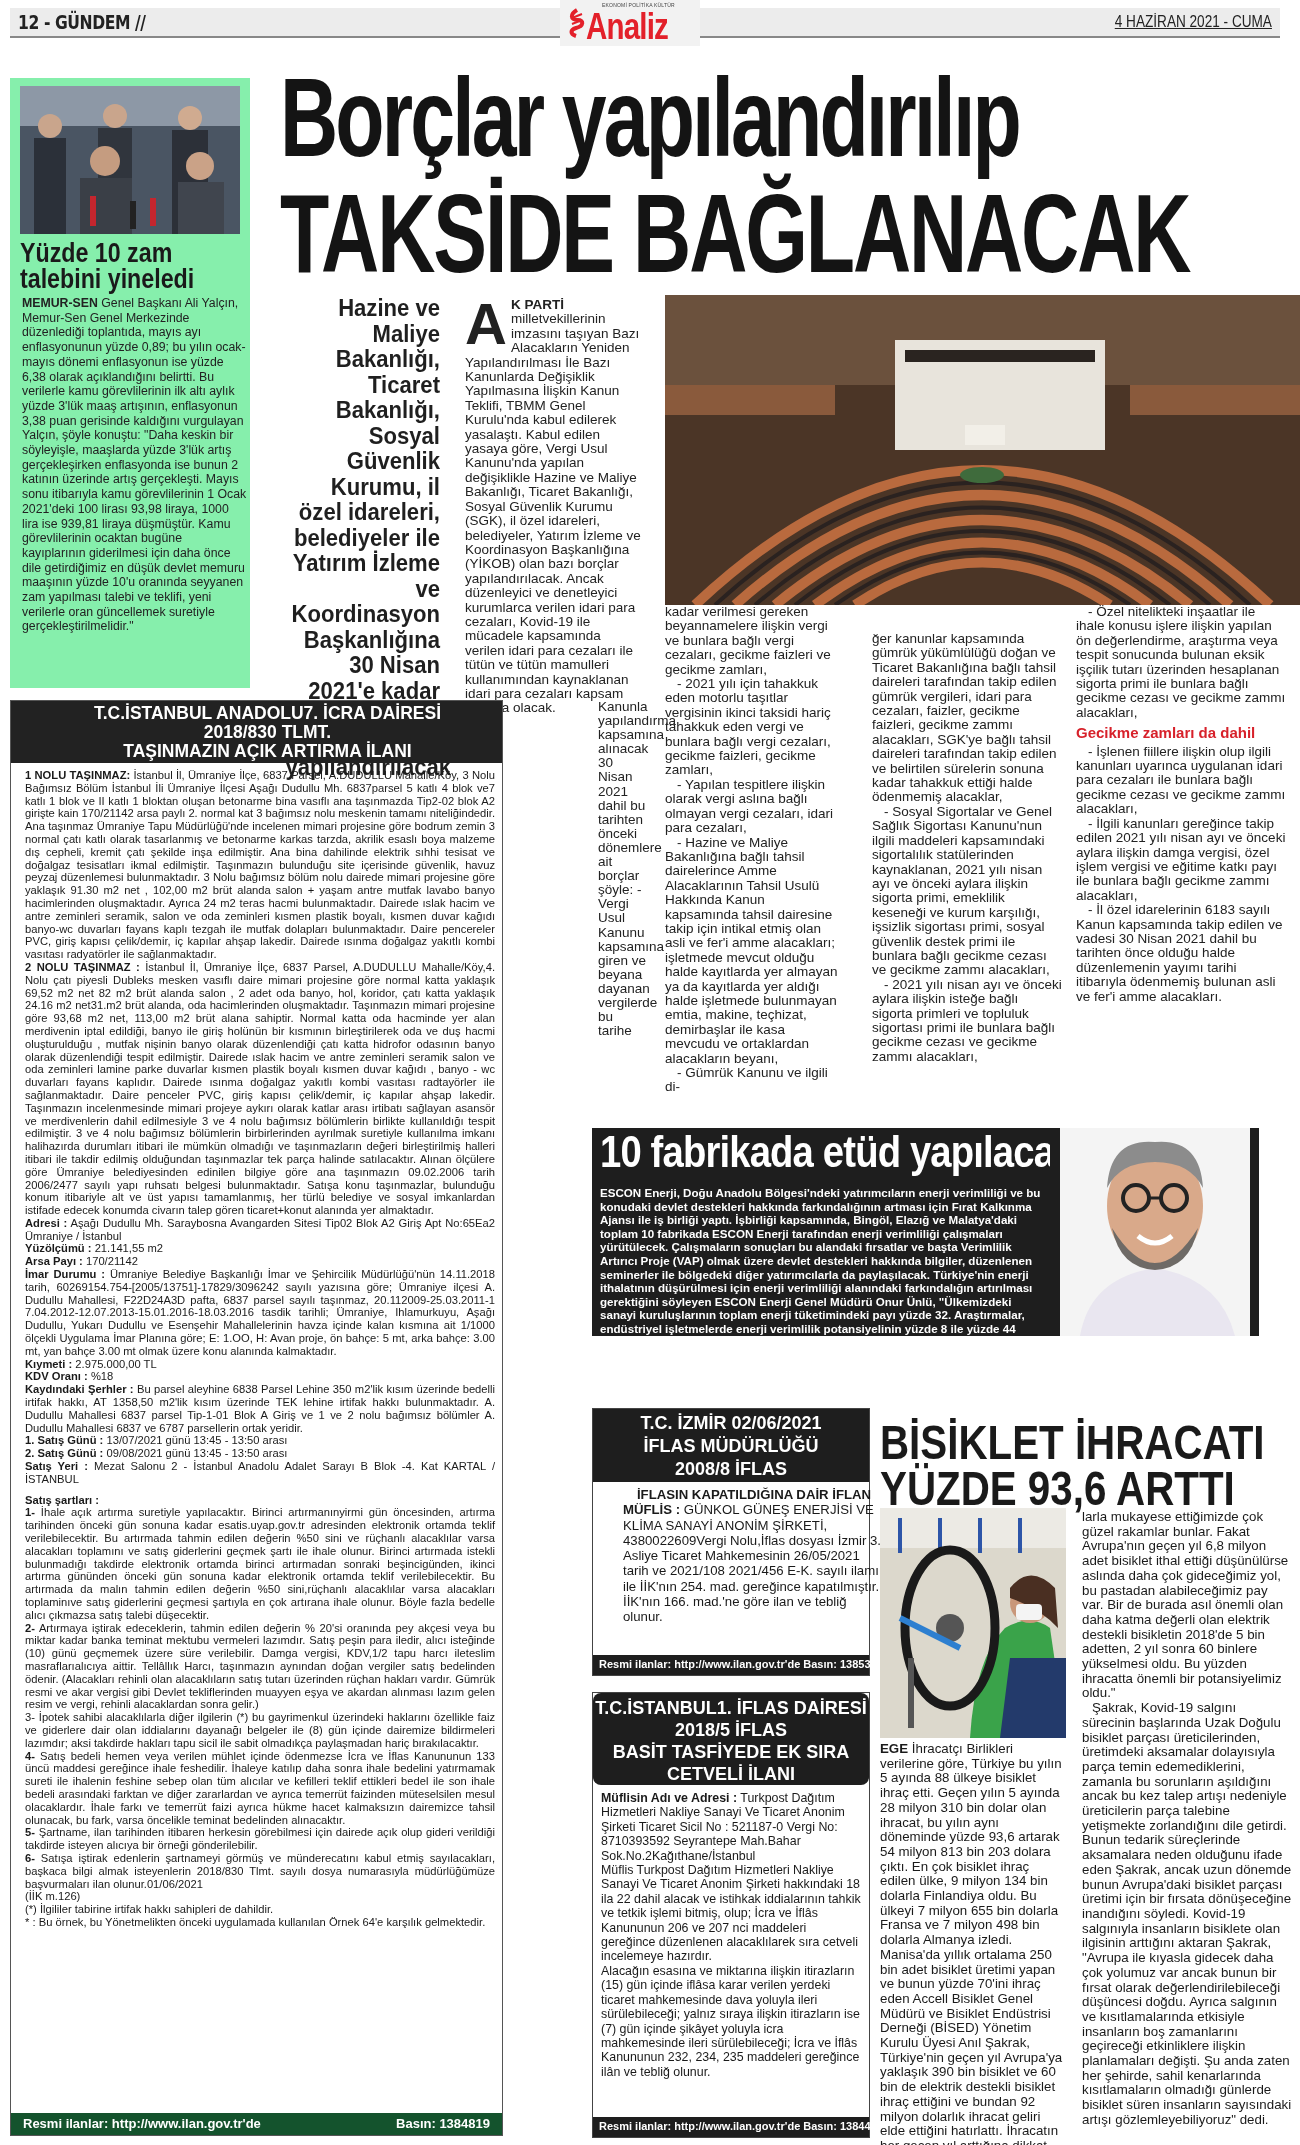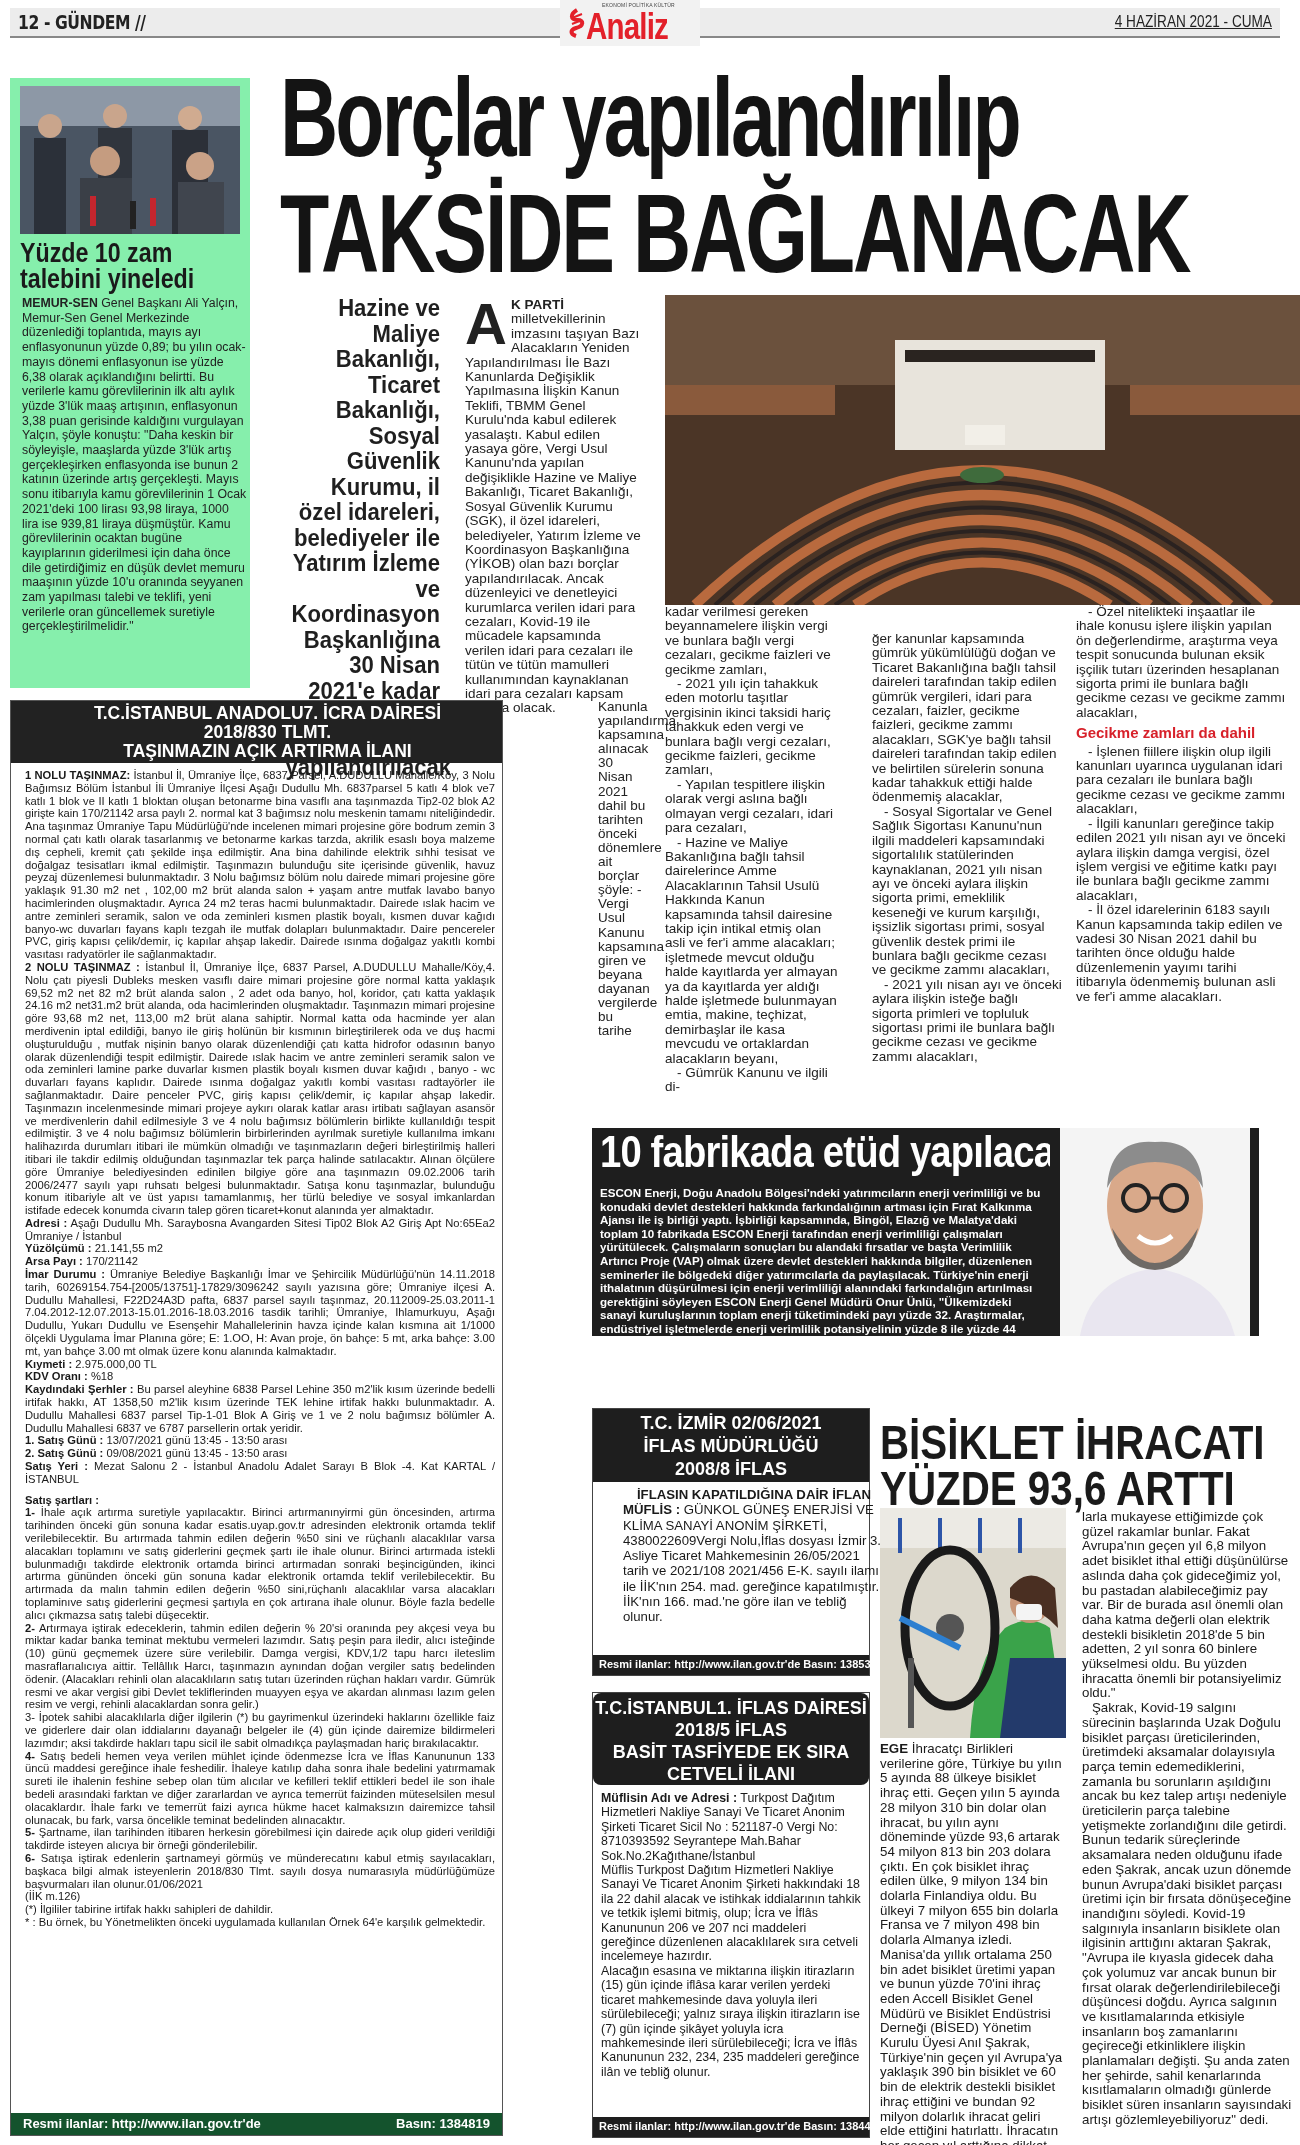--- a/index.html
+++ b/index.html
@@ -204,21 +204,21 @@
     <div><b>İmar Durumu :</b> <span>Ümraniye Belediye Başkanlığı İmar ve Şehircilik Müdürlüğü'nün 14.11.2018 tarih, 60269154.754-[2005/13751]-17829/3096242 sayılı yazısına göre; Ümraniye ilçesi A. Dudullu Mahallesi, F22D24A3D pafta, 6837 parsel sayılı taşınmaz, 20.112009-25.03.2011-1 7.04.2012-12.07.2013-15.01.2016-18.03.2016 tasdik tarihli; Ümraniye, Ihlamurkuyu, Aşağı Dudullu, Yukarı Dudullu ve Esenşehir Mahallelerinin havza içinde kalan kısmına ait 1/1000 ölçekli Uygulama İmar Planına göre; E: 1.OO, H: Avan proje, ön bahçe: 5 mt, arka bahçe: 3.00 mt, yan bahçe 3.00 mt olmak üzere konu alanında kalmaktadır.</span></div>
     <div><b>Kıymeti :</b> <span>2.975.000,00 TL</span></div>
     <div><b>KDV Oranı :</b> <span>%18</span></div>
     <div><b>Kaydındaki Şerhler :</b> <span>Bu parsel aleyhine 6838 Parsel Lehine 350 m2'lik kısım üzerinde bedelli irtifak hakkı, AT 1358,50 m2'lik kısım üzerinde TEK lehine irtifak hakkı bulunmaktadır. A. Dudullu Mahallesi 6837 parsel Tip-1-01 Blok A Giriş ve 1 ve 2 nolu bağımsız bölümler A. Dudullu Mahallesi 6837 ve 6787 parsellerin ortak yeridir.</span></div>
     <div><b>1. Satış Günü :</b> <span>13/07/2021 günü 13:45 - 13:50 arası</span></div>
     <div><b>2. Satış Günü :</b> <span>09/08/2021 günü 13:45 - 13:50 arası</span></div>
     <div><b>Satış Yeri :</b> <span>Mezat Salonu 2 - İstanbul Anadolu Adalet Sarayı B Blok -4. Kat KARTAL / İSTANBUL</span></div>
     <div style="margin-top:8px"><b>Satış şartları :</b></div>
     <div><b>1-</b> <span>İhale açık artırma suretiyle yapılacaktır. Birinci artırmanınyirmi gün öncesinden, artırma tarihinden önceki gün sonuna kadar esatis.uyap.gov.tr adresinden elektronik ortamda teklif verilebilecektir. Bu artırmada tahmin edilen değerin %50 sini ve rüçhanlı alacaklılar varsa alacakları toplamını ve satış giderlerini geçmek şartı ile ihale olunur. Birinci artırmada istekli bulunmadığı takdirde elektronik ortamda birinci artırmadan sonraki beşincigünden, ikinci artırma gününden önceki gün sonuna kadar elektronik ortamda teklif verilebilecektir. Bu artırmada da malın tahmin edilen değerin %50 sini,rüçhanlı alacaklılar varsa alacakları toplaminıve satış giderlerini geçmesi şartıyla en çok artırana ihale olunur. Böyle fazla bedelle alıcı çıkmazsa satış talebi düşecektir.</span></div>
     <div><b>2-</b> <span>Artırmaya iştirak edeceklerin, tahmin edilen değerin % 20'si oranında pey akçesi veya bu miktar kadar banka teminat mektubu vermeleri lazımdır. Satış peşin para iledir, alıcı isteğinde (10) günü geçmemek üzere süre verilebilir. Damga vergisi, KDV,1/2 tapu harcı ileteslim masraflarıalıcıya aittir. Tellâllık Harcı, taşınmazın aynından doğan vergiler satış bedelinden ödenir. (Alacakları rehinli olan alacaklıların satış tutarı üzerinden rüçhan hakları vardır. Gümrük resmi ve akar vergisi gibi Devlet tekliflerinden muayyen eşya ve akardan alınması lazım gelen resim ve vergi, rehinli alacaklardan sonra gelir.)</span></div>
-    <div><span>3-</span> <span>İpotek sahibi alacaklılarla diğer ilgilerin (*) bu gayrimenkul üzerindeki haklarını özellikle faiz ve giderlere dair olan iddialarını dayanağı belgeler ile (4) gün içinde dairemize bildirmeleri lazımdır; aksi takdirde hakları tapu sicil ile sabit olmadıkça paylaşmadan hariç bırakılacaktır.</span></div>
+    <div><span>3-</span> <span>İpotek sahibi alacaklılarla diğer ilgilerin (*) bu gayrimenkul üzerindeki haklarını özellikle faiz ve giderlere dair olan iddialarını dayanağı belgeler ile (8) gün içinde dairemize bildirmeleri lazımdır; aksi takdirde hakları tapu sicil ile sabit olmadıkça paylaşmadan hariç bırakılacaktır.</span></div>
     <div><b>4-</b> <span>Satış bedeli hemen veya verilen mühlet içinde ödenmezse İcra ve İflas Kanununun 133 üncü maddesi gereğince ihale feshedilir. İhaleye katılıp daha sonra ihale bedelini yatırmamak sureti ile ihalenin feshine sebep olan tüm alıcılar ve kefilleri teklif ettikleri bedel ile son ihale bedeli arasındaki farktan ve diğer zararlardan ve ayrıca temerrüt faizinden müteselsilen mesul olacaklardır. İhale farkı ve temerrüt faizi ayrıca hükme hacet kalmaksızın dairemizce tahsil olunacak, bu fark, varsa öncelikle teminat bedelinden alınacaktır.</span></div>
     <div><b>5-</b> <span>Şartname, ilan tarihinden itibaren herkesin görebilmesi için dairede açık olup gideri verildiği takdirde isteyen alıcıya bir örneği gönderilebilir.</span></div>
     <div><b>6-</b> <span>Satışa iştirak edenlerin şartnameyi görmüş ve münderecatını kabul etmiş sayılacakları, başkaca bilgi almak isteyenlerin 2018/830 Tlmt. sayılı dosya numarasıyla müdürlüğümüze başvurmaları ilan olunur.01/06/2021</span></div>
     <div>(İİK m.126)</div>
     <div>(*) İlgililer tabirine irtifak hakkı sahipleri de dahildir.</div>
     <div>* : Bu örnek, bu Yönetmelikten önceki uygulamada kullanılan Örnek 64'e karşılık gelmektedir.</div>
   </div>
   <div class="abs ad-foot">
     <span class="abs l">Resmi ilanlar: http://www.ilan.gov.tr'de</span>
     <span class="abs r">Basın: 1384819</span>

